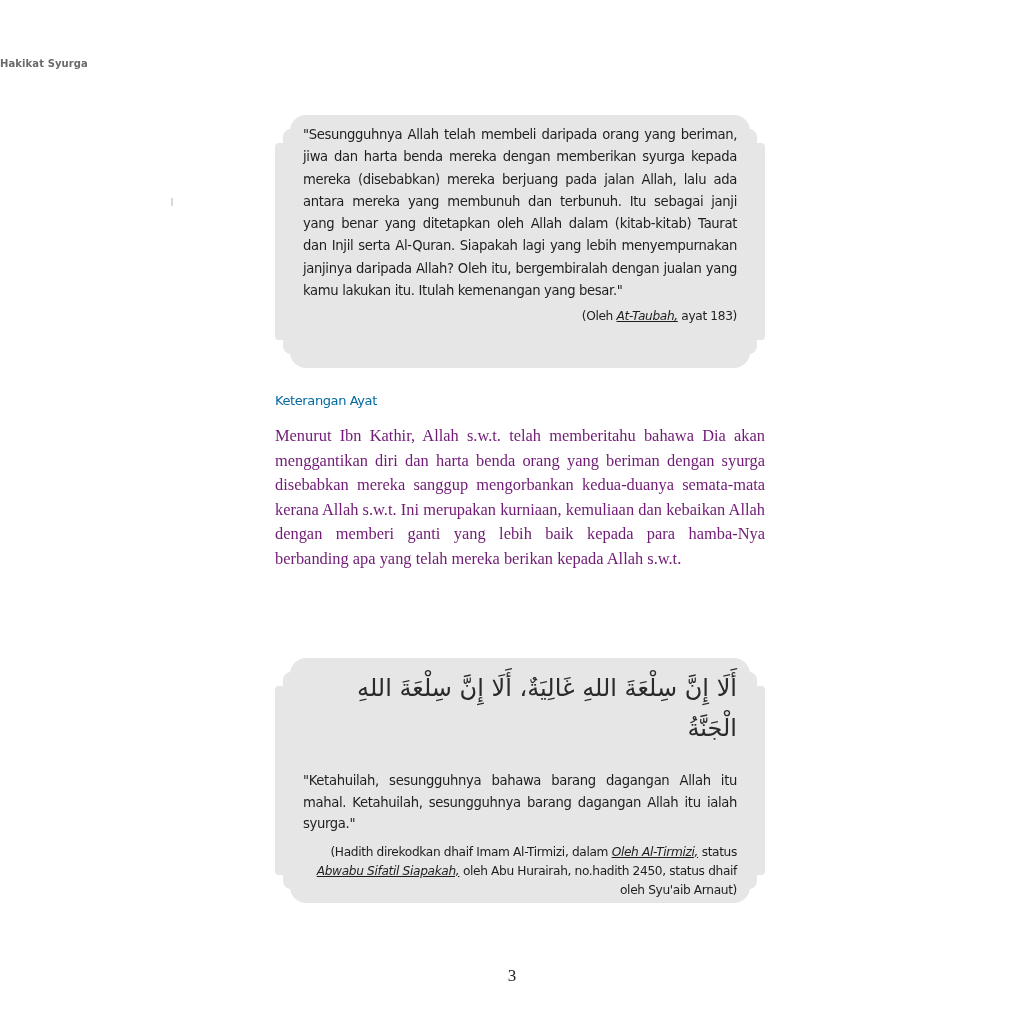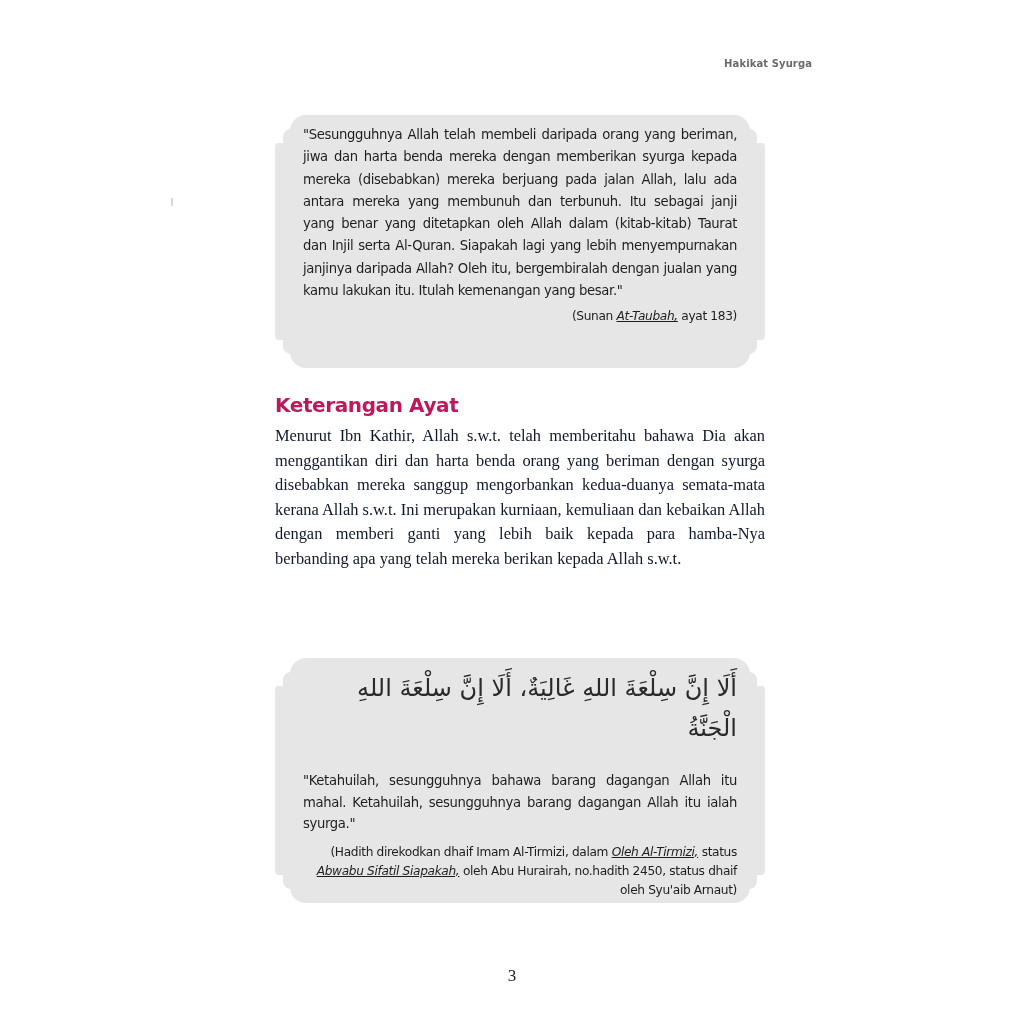--- a/index.html
+++ b/index.html
@@ -1,18 +1,18 @@
 <!DOCTYPE html>
 <html><head>
 <meta charset="utf-8">
 <style>
   html, body { margin: 0; padding: 0; background: #ffffff; }
   body { width: 1024px; height: 1024px; position: relative; overflow: hidden; }
   .running-head {
-    position: absolute; top: 58px; left: 0; width: 812px; text-align: right;
+    position: absolute; top: 58px; left: 0; width: 812px; text-align: left;
     font-family: "DejaVu Sans", sans-serif; font-size: 10px; font-weight: bold;
     color: #6a6a6a; letter-spacing: 0.1px;
   }
   .stray-mark { position: absolute; left: 171px; top: 198px; width: 2px; height: 8px; background: #d8d8d8; }
 
   
   .box { position: absolute; left: 275px; width: 490px; }
   .box .layer { position: absolute; background: #e6e6e6; }
   .box .l-top { left: 15px; right: 15px; top: 0; height: 30px; border-radius: 16px 16px 0 0; }
   .box .l-mid { left: 8px; right: 8px; top: 14px; bottom: 14px; border-radius: 8px; }
@@ -39,27 +39,27 @@
   #box2 .content { }
   .arabic {
     direction: rtl; text-align: right; font-family: "DejaVu Sans", sans-serif;
     font-size: 24px; color: #2a2a2a; padding-right: 0; margin-bottom: 22px; line-height: 40px;
   }
   #box2 .sans-body { line-height: 21.5px; }
   #box2 .citation { margin-top: 8px; line-height: 19px; }
 
   .section-heading {
     position: absolute; top: 393px; left: 275px;
-    font-family: "DejaVu Sans", sans-serif; font-size: 20px; font-weight: bold; color: #be185d;
+    font-family: "DejaVu Sans", sans-serif; font-size: 13px; font-weight: normal; color: #0369a1;
     letter-spacing: -0.4px;
   }
   .serif-body {
     position: absolute; left: 275px; width: 490px; top: 424px;
     font-family: "Liberation Serif", serif; font-size: 16.4px; line-height: 24.6px;
-    color: #0f172a; text-align: justify;
+    color: #701a75; text-align: justify;
   }
   .serif-body p { margin: 0; }
   .serif-body p.indent { text-indent: 34px; margin-top: 0; }
   .serif-body p.p1 { text-align-last: left; }
   .page-number {
     position: absolute; top: 966px; left: 0; width: 1024px; text-align: center;
     font-family: "Liberation Serif", serif; font-size: 17px; color: #222;
   }
 </style>
 </head>
@@ -68,21 +68,21 @@
 <div class="running-head">Hakikat Syurga</div>
 <div class="stray-mark"></div>
 
 <div class="box" id="box1">
   <div class="layer l-top"></div>
   <div class="layer l-mid"></div>
   <div class="layer l-core"></div>
   <div class="layer l-bot"></div>
   <div class="content">
     <div class="sans-body quote-last">"Sesungguhnya Allah telah membeli daripada orang yang beriman, jiwa dan harta benda mereka dengan memberikan syurga kepada mereka (disebabkan) mereka berjuang pada jalan Allah, lalu ada antara mereka yang membunuh dan terbunuh. Itu sebagai janji yang benar yang ditetapkan oleh Allah dalam (kitab-kitab) Taurat dan Injil serta Al-Quran. Siapakah lagi yang lebih menyempurnakan janjinya daripada Allah? Oleh itu, bergembiralah dengan jualan yang kamu lakukan itu. Itulah kemenangan yang besar."</div>
-    <div class="citation"><span>(Sunan </span><i>At-Taubah,</i><span> ayat 183)</span></div>
+    <div class="citation"><span>(Oleh </span><i>At-Taubah,</i><span> ayat 183)</span></div>
   </div>
 </div>
 
 <div class="section-heading">Keterangan Ayat</div>
 
 <div class="serif-body">
   <p class="p1">Menurut Ibn Kathir, Allah s.w.t. telah memberitahu bahawa Dia akan menggantikan diri dan harta benda orang yang beriman dengan syurga disebabkan mereka sanggup mengorbankan kedua-duanya semata-mata kerana Allah s.w.t. Ini merupakan kurniaan, kemuliaan dan kebaikan Allah dengan memberi ganti yang lebih baik kepada para hamba-Nya berbanding apa yang telah mereka berikan kepada Allah s.w.t.</p>
 </div>
 
 <div class="box" id="box2">

